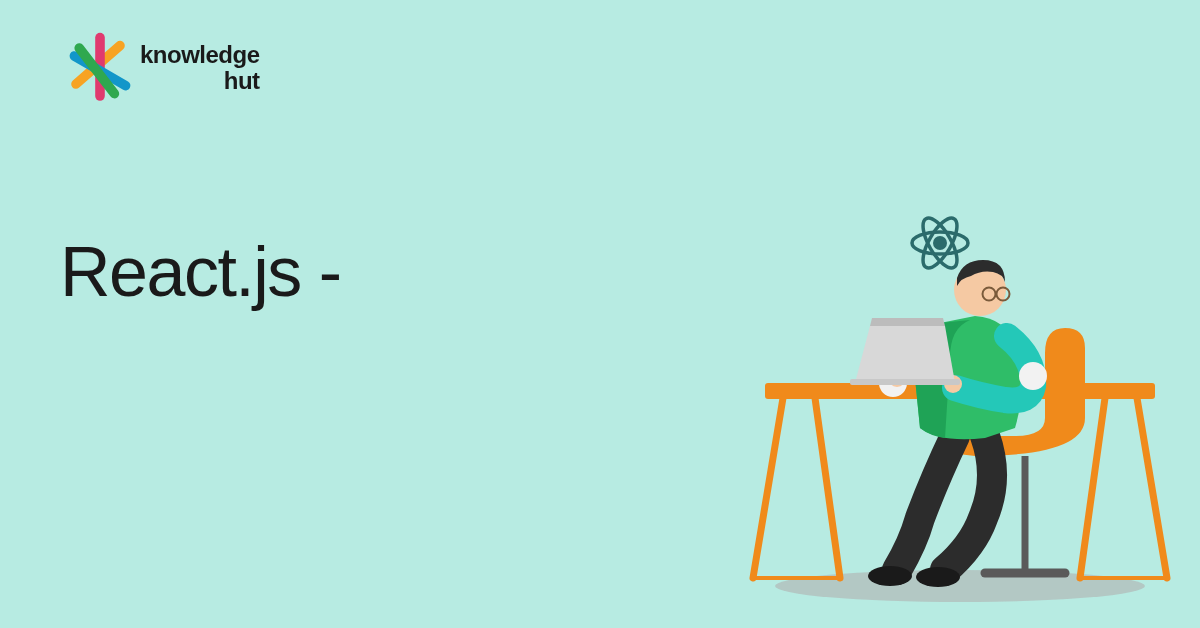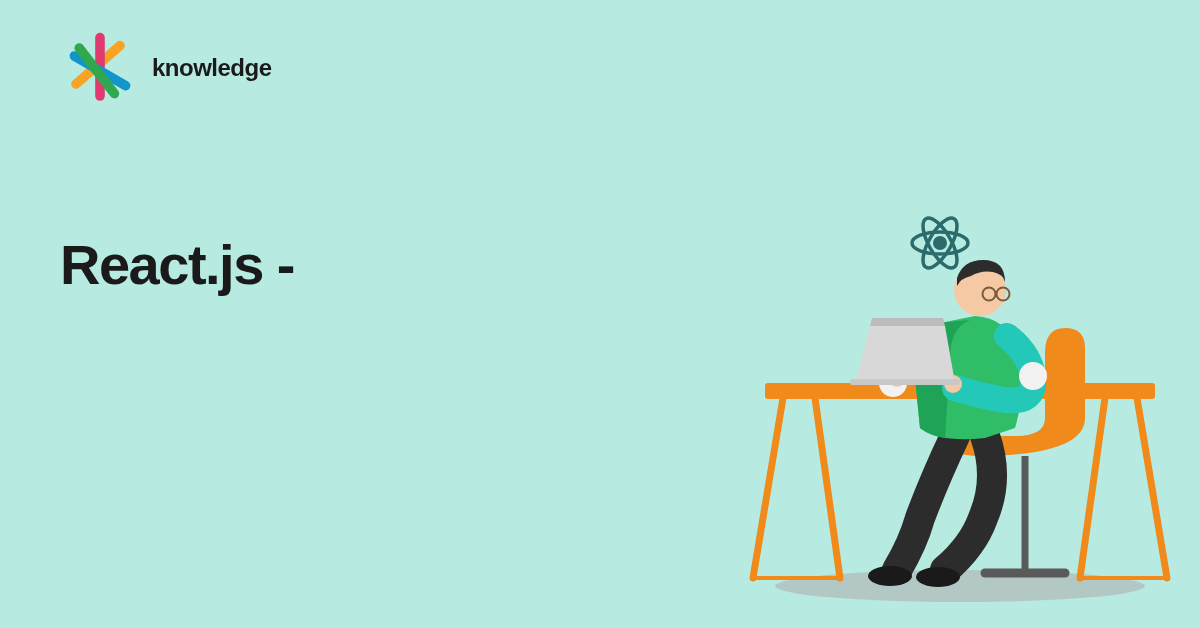--- a/index.html
+++ b/index.html
@@ -14,41 +14,41 @@
       position: relative;
       font-family: -apple-system, BlinkMacSystemFont, "Segoe UI", Arial, sans-serif;
       overflow: hidden;
     }
     .logo-block {
       position: absolute;
       top: 28px;
       left: 60px;
       display: flex;
       align-items: center;
-      gap: 12px;
+      gap: 0;
       text-align: right;
     }
     .logo-mark {
       width: 80px;
       height: 80px;
     }
     .logo-text {
       color: #1a1a1a;
       font-weight: 700;
       font-size: 24px;
       line-height: 1.1;
       letter-spacing: -0.5px;
     }
     .headline {
       position: absolute;
       top: 235px;
       left: 60px;
       color: #1a1a1a;
-      font-weight: 700;
-      font-size: 56px;
+      font-weight: 400;
+      font-size: 70px;
       line-height: 1.08;
       letter-spacing: -1.5px;
     }
     .illustration {
       position: absolute;
       right: 25px;
       bottom: 20px;
       width: 430px;
       height: 430px;
     }
@@ -58,20 +58,21 @@
 
 <div class="logo-block">
   <svg class="logo-mark" viewBox="0 0 100 100">
     <path d="M20 70 L75 22" stroke="#f7a323" stroke-width="12" stroke-linecap="round"></path>
     <path d="M50 12 L50 85" stroke="#e03a6f" stroke-width="12" stroke-linecap="round"></path>
     <path d="M18 35 L82 72" stroke="#1296c9" stroke-width="12" stroke-linecap="round"></path>
     <path d="M24 25 L68 82" stroke="#2fa84f" stroke-width="12" stroke-linecap="round"></path>
   </svg>
   <div class="logo-text">
     <div>knowledge</div>
+    <div>hut</div>
   </div>
 </div>
 
 <div class="headline">
   <div>React.js -</div>
 </div>
 
 <svg class="illustration" viewBox="0 0 430 430">
 
   <ellipse cx="215" cy="408" rx="185" ry="16" fill="#b1b1b1" opacity="0.6"></ellipse>

